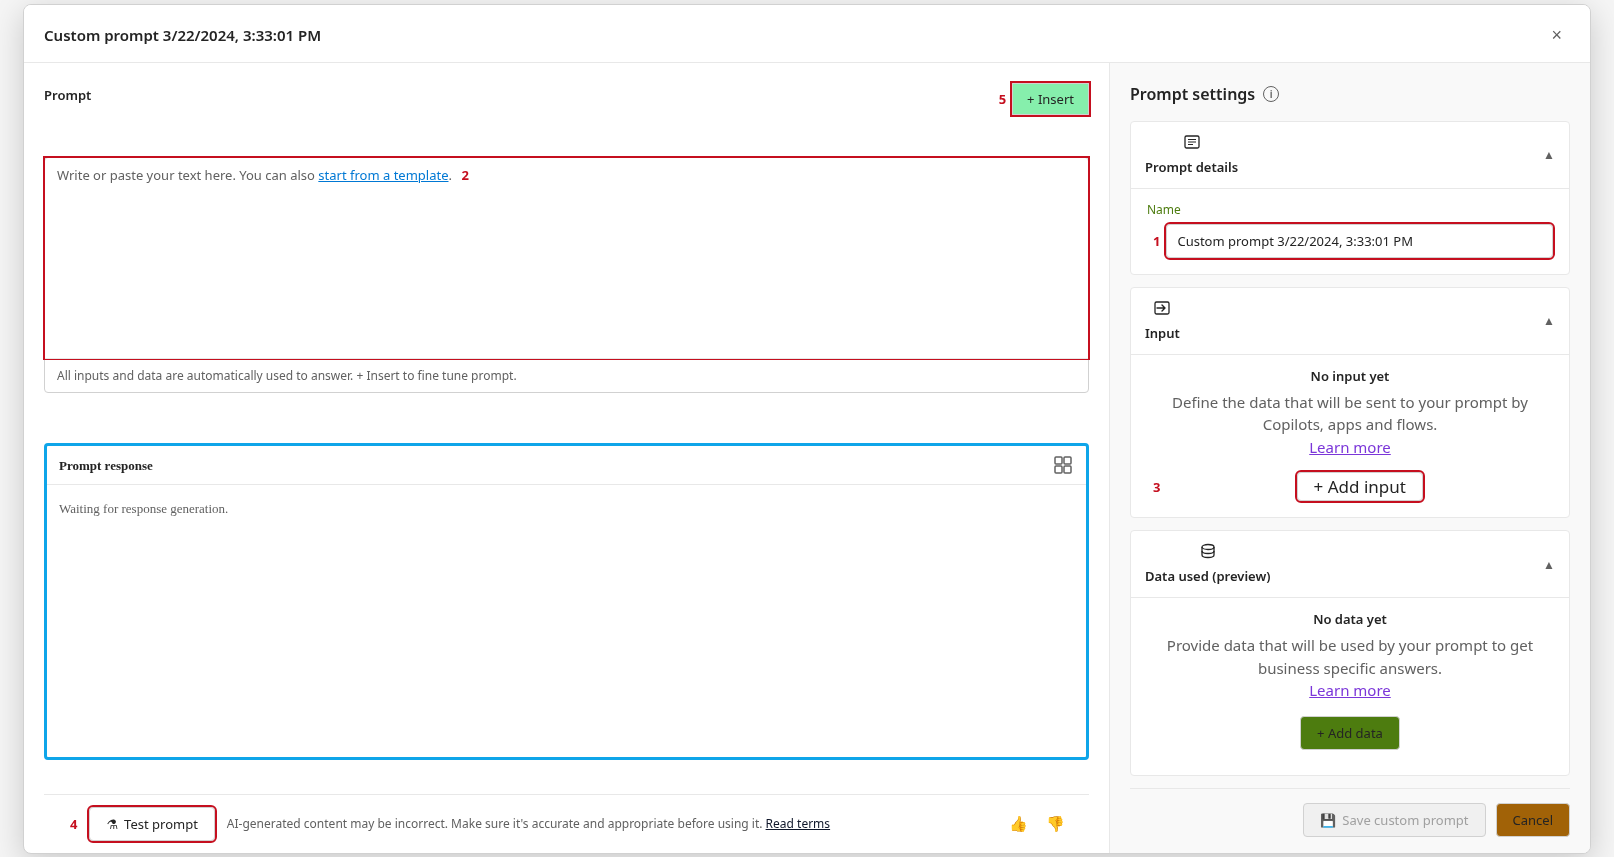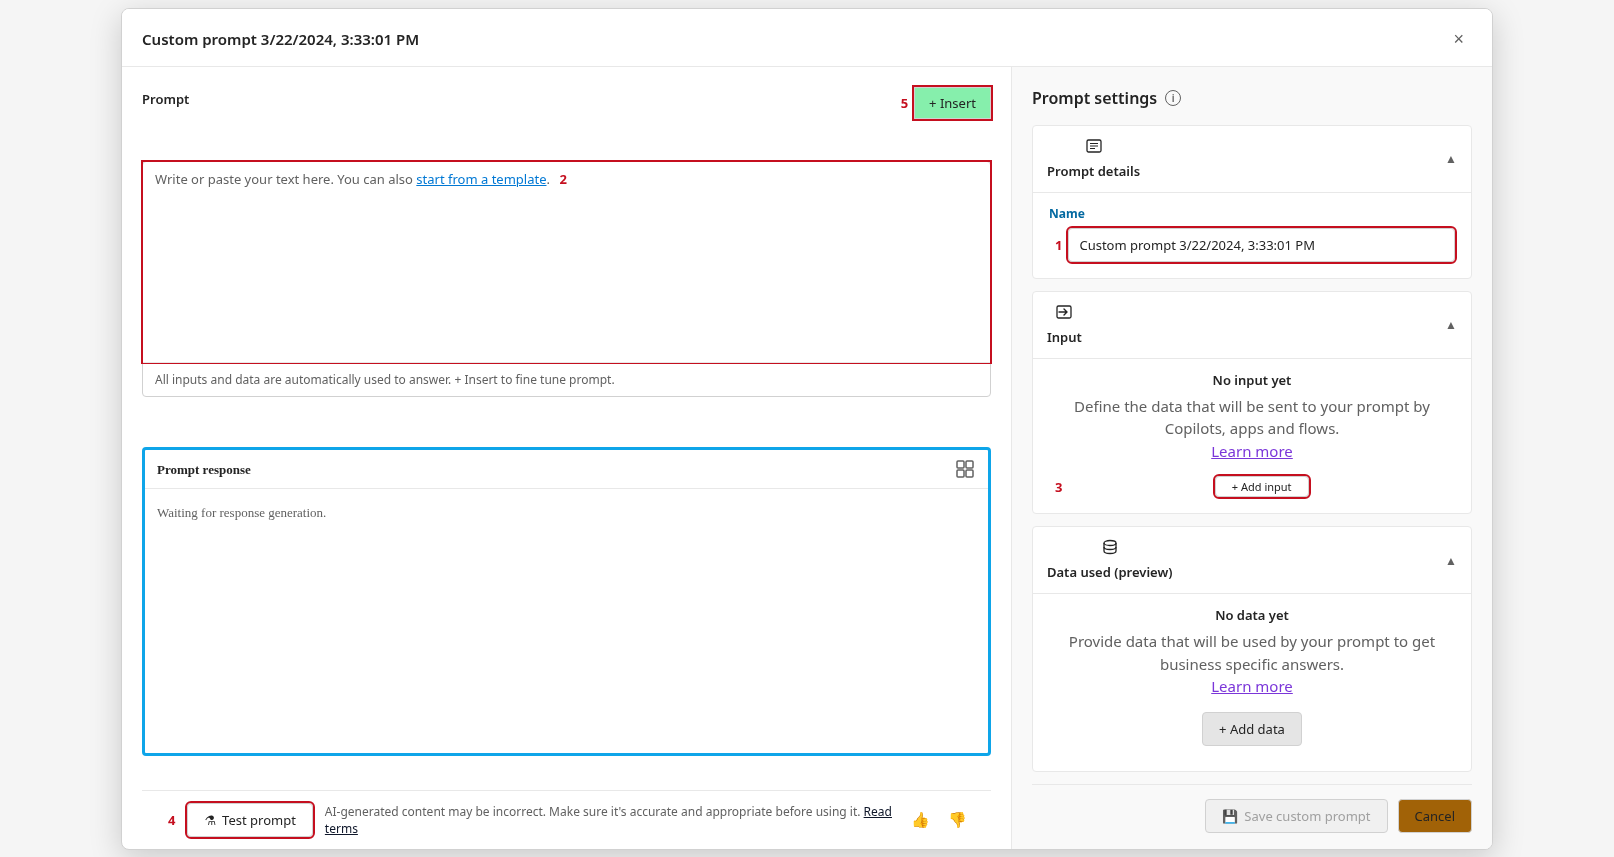--- a/index.html
+++ b/index.html
@@ -10,21 +10,21 @@
       justify-content: center;
       align-items: center;
       min-height: 100vh;
       font-size: 13px;
       color: #242424;
     }
     .dialog {
       background: #ffffff;
       border: 1px solid #d1d1d1;
       border-radius: 8px;
-      width: 1372px;
+      width: 1568px;
       min-height: 820px;
       display: flex;
       flex-direction: column;
       box-shadow: 0 8px 32px rgba(0,0,0,0.18);
       overflow: hidden;
     }
     .dialog-titlebar {
       display: flex;
       align-items: center;
       justify-content: space-between;
@@ -247,23 +247,23 @@
     .accordion-icon {
       color: #616161;
       font-size: 12px;
     }
     .accordion-body {
       padding: 12px 16px 16px 16px;
       border-top: 1px solid #e8e8e8;
     }
     .field-label {
       font-size: 12px;
-      color: #0369a1;
+      color: #4d7c0f;
       margin-bottom: 6px;
-      font-weight: 700;
+      font-weight: 400;
     }
     .name-input {
       width: 100%;
       border: 1px solid #d1d1d1;
       border-radius: 4px;
       padding: 7px 10px;
       font-size: 13px;
       font-family: inherit;
       color: #242424;
       outline: none;
@@ -289,31 +289,31 @@
       cursor: pointer;
     }
     .add-input-btn {
       display: flex;
       align-items: center;
       gap: 6px;
       background: #fff;
       border: 1px solid #d1d1d1;
       border-radius: 4px;
       padding: 2px 16px;
-      font-size: 11px;
+      font-size: 17px;
       cursor: pointer;
       color: #242424;
       font-family: inherit;
       margin: 0 auto;
     }
     .add-data-btn {
       display: flex;
       align-items: center;
       gap: 6px;
-      background: #e5e5e5;
+      background: #4d7c0f;
       border: 1px solid #d1d1d1;
       border-radius: 4px;
       padding: 7px 16px;
       font-size: 13px;
       cursor: pointer;
       color: #242424;
       font-family: inherit;
       margin: 9px auto;
     }
     .settings-footer {

